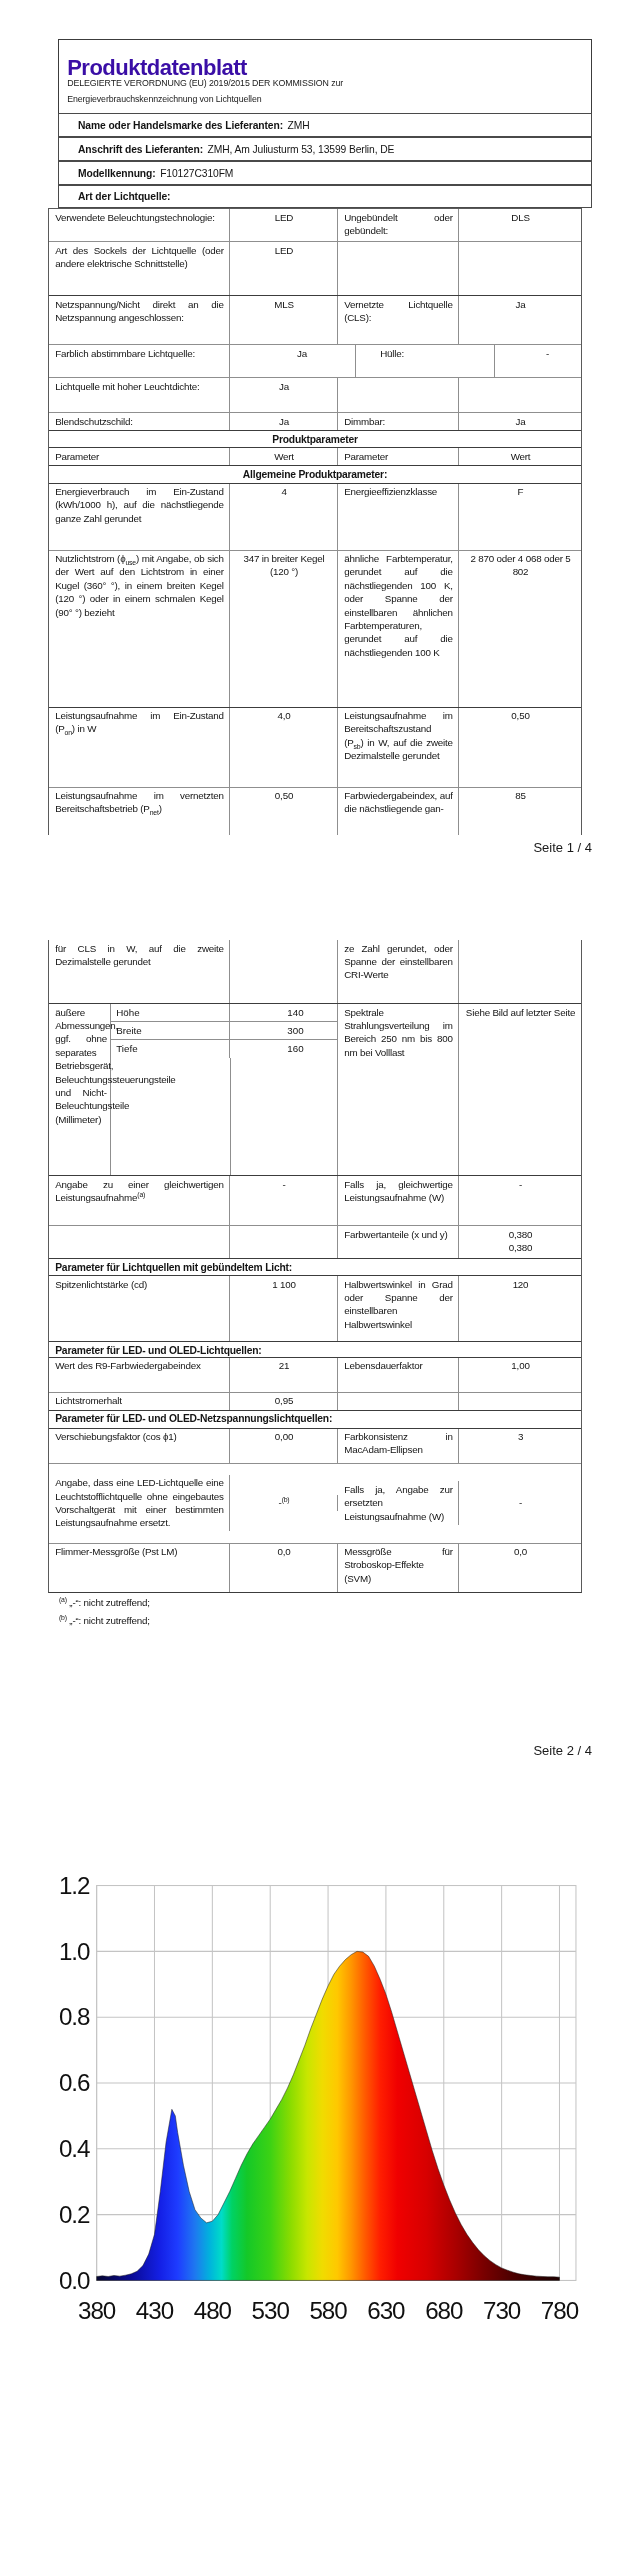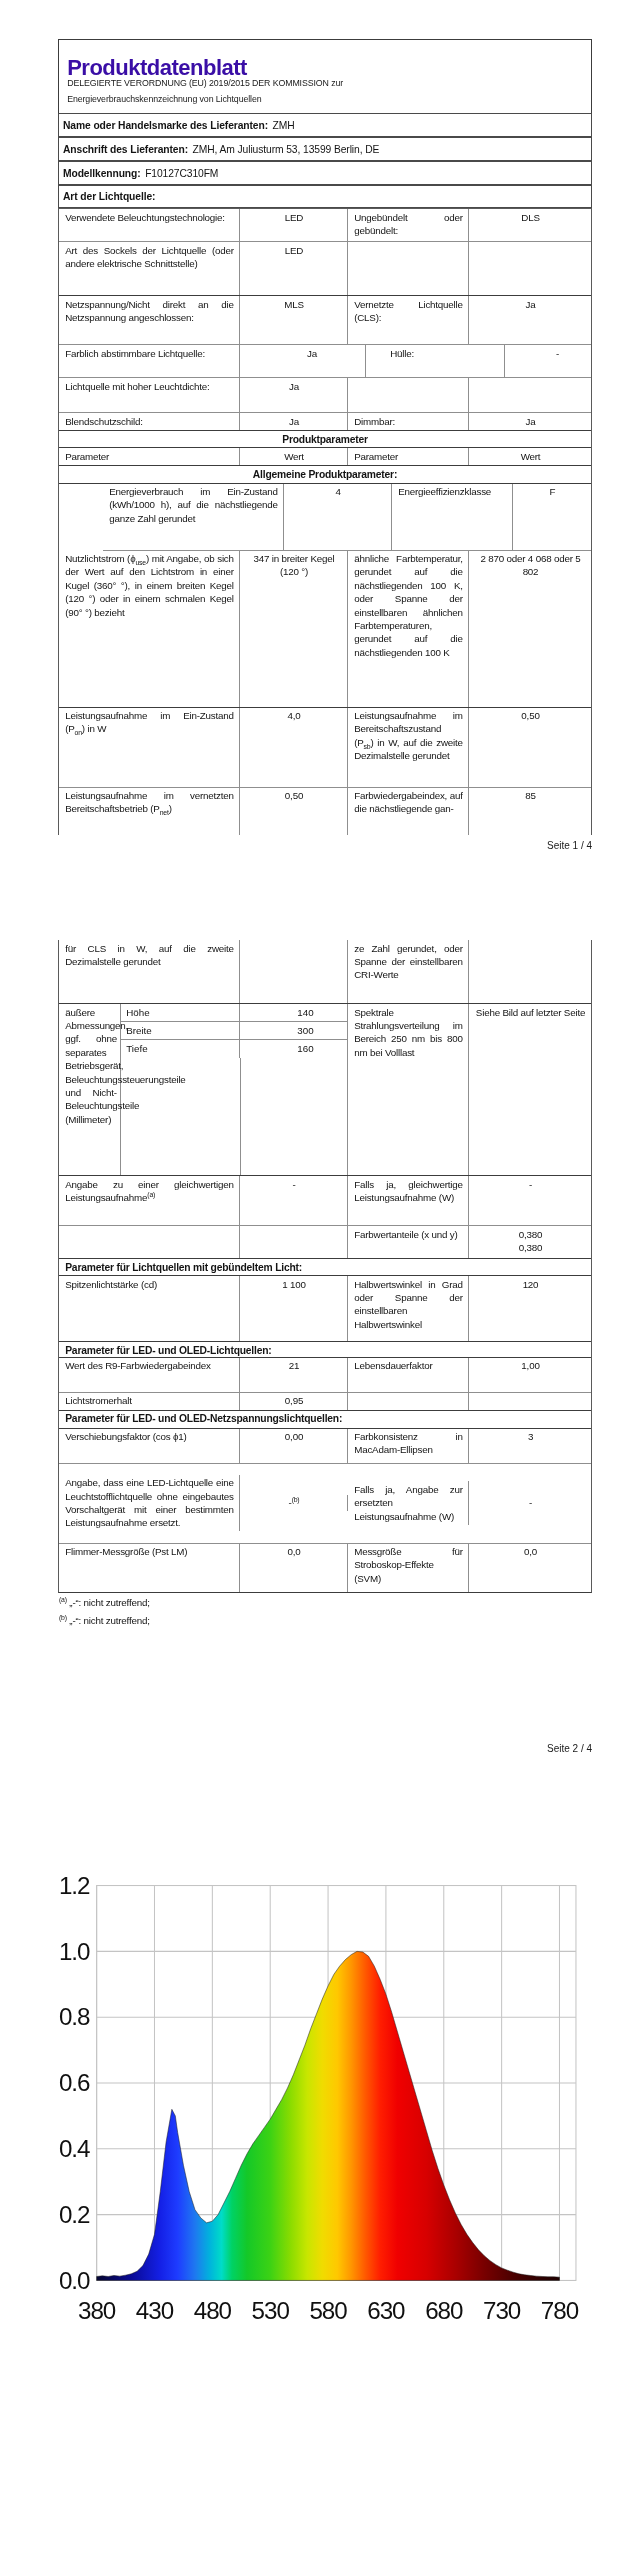--- a/index.html
+++ b/index.html
@@ -10,25 +10,25 @@
   #title-box{position:absolute;left:58px;top:39px;width:534px;height:75px;
              border:1px solid #3c3c3c;box-sizing:border-box;}
   #doc-title{position:absolute;left:8.2px;top:15px;font-size:22px;font-weight:bold;
              color:#3a0ea6;letter-spacing:-0.5px;}
   .subline{position:absolute;left:8.2px;font-size:8.8px;color:#1a1a1a;letter-spacing:-0.1px;}
   .sub1{top:38px;} .sub2{top:54px;}
 
   
   #info-rows{position:absolute;left:58px;top:113px;width:534px;}
   .inforow{box-sizing:border-box;border:0.5px solid #4a4a4a;display:flex;align-items:center;
-           padding-left:4px;gap:4.6px;font-size:10.3px;letter-spacing:-0.1px;background:#fff;}
+           padding-left:19px;gap:4.6px;font-size:10.3px;letter-spacing:-0.1px;background:#fff;}
   .inforow b{letter-spacing:-0.1px;}
 
   
-  .ptable{position:absolute;left:58px;width:534px;box-sizing:border-box;background:#fff;}
+  .ptable{position:absolute;left:48px;width:534px;box-sizing:border-box;background:#fff;}
   #p1-table{top:208px;border:0.5px solid #5a5a5a;border-bottom:none;}
   #p2-table{top:940px;border:0.5px solid #5a5a5a;border-top:none;border-bottom:1px solid #3c3c3c;}
   .trow{display:flex;box-sizing:border-box;border-bottom:0.5px solid #8f8f8f;}
   .trow.thick{border-bottom:1px solid #3c3c3c;}
   .trow.noline{border-bottom:none;}
   .cell{box-sizing:border-box;padding:1.5px 5.2px 1.5px 6.2px;font-size:9.8px;line-height:13.4px;
         letter-spacing:-0.2px;overflow:hidden;}
   .c1{width:181px;text-align:justify;border-right:0.5px solid #8f8f8f;}
   .c2{width:108px;text-align:center;border-right:0.5px solid #8f8f8f;}
   .c3{width:121px;text-align:justify;border-right:0.5px solid #8f8f8f;}
@@ -45,21 +45,21 @@
   .subrow{display:flex;height:18px;box-sizing:border-box;border-bottom:0.5px solid #8f8f8f;gap:24px;}
   .subrow.last{border-bottom:none;}
   .subfill{display:flex;flex:1;}
   .dlabel{width:119px;box-sizing:border-box;border-right:0.5px solid #8f8f8f;padding:1.5px 5.2px;
           font-size:9.8px;line-height:13.4px;}
   .dvalue{flex:1;box-sizing:border-box;text-align:center;padding:1.5px 3.1px;font-size:9.8px;line-height:13.4px;}
   .dfl{width:119px;border-right:0.5px solid #8f8f8f;} .dfr{flex:1;}
 
   
   #footnotes{position:absolute;left:59px;top:1594px;font-size:9.8px;line-height:18px;letter-spacing:-0.2px;}
-  .seite{position:absolute;left:58px;width:534px;text-align:right;font-size:10px;color:#1a1a1a;}
+  .seite{position:absolute;left:58px;width:534px;text-align:right;font-size:13px;color:#1a1a1a;}
   #seite1{top:840px;} #seite2{top:1743px;}
 
   
   #spectrum-svg{position:absolute;left:57px;top:1870px;}
   .axis{font-family:"Liberation Sans",sans-serif;font-size:47px;fill:#101010;letter-spacing:-2px;}
 </style>
 </head>
 <body>
 
 <div class="canvas">
@@ -131,21 +131,21 @@
       </div>
       <div class="trow thick" style="height: 18px;">
         <div class="cell c1">Parameter</div>
         <div class="cell c2">Wert</div>
         <div class="cell c3">Parameter</div>
         <div class="cell c4">Wert</div>
       </div>
       <div class="trow thick" style="height: 17.5px;">
         <div class="cell bar center">Allgemeine Produktparameter:</div>
       </div>
-      <div class="trow " style="height: 67px; margin-left: 44px;">
+      <div class="trow " style="height: 67px;">
         <div class="cell c1">Energieverbrauch im Ein-Zustand (kWh/1000 h), auf die nächstliegende ganze Zahl gerundet</div>
         <div class="cell c2">4</div>
         <div class="cell c3">Energieeffizienzklasse</div>
         <div class="cell c4">F</div>
       </div>
       <div class="trow thick" style="height: 157px;">
         <div class="cell c1">Nutzlichtstrom (ϕ<sub>use</sub>) mit Angabe, ob sich der Wert auf den Lichtstrom in einer Kugel (360° °), in einem breiten Kegel (120 °) oder in einem schmalen Kegel (90° °) bezieht</div>
         <div class="cell c2">347 in breiter Kegel (120 °)</div>
         <div class="cell c3">ähnliche Farbtemperatur, gerundet auf die nächstliegenden 100 K, oder Spanne der einstellbaren ähnlichen Farbtemperaturen, gerundet auf die nächstliegenden 100 K</div>
         <div class="cell c4">2 870 oder 4 068 oder 5 802</div>

